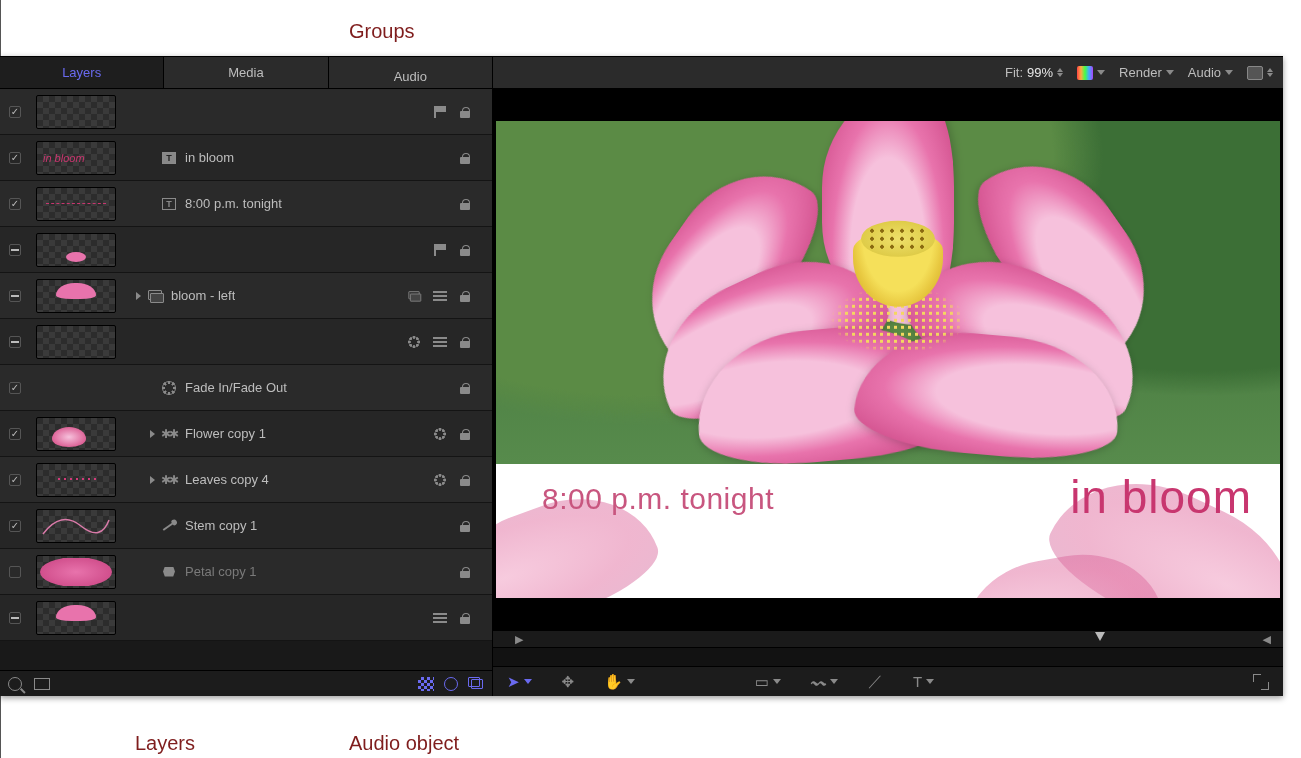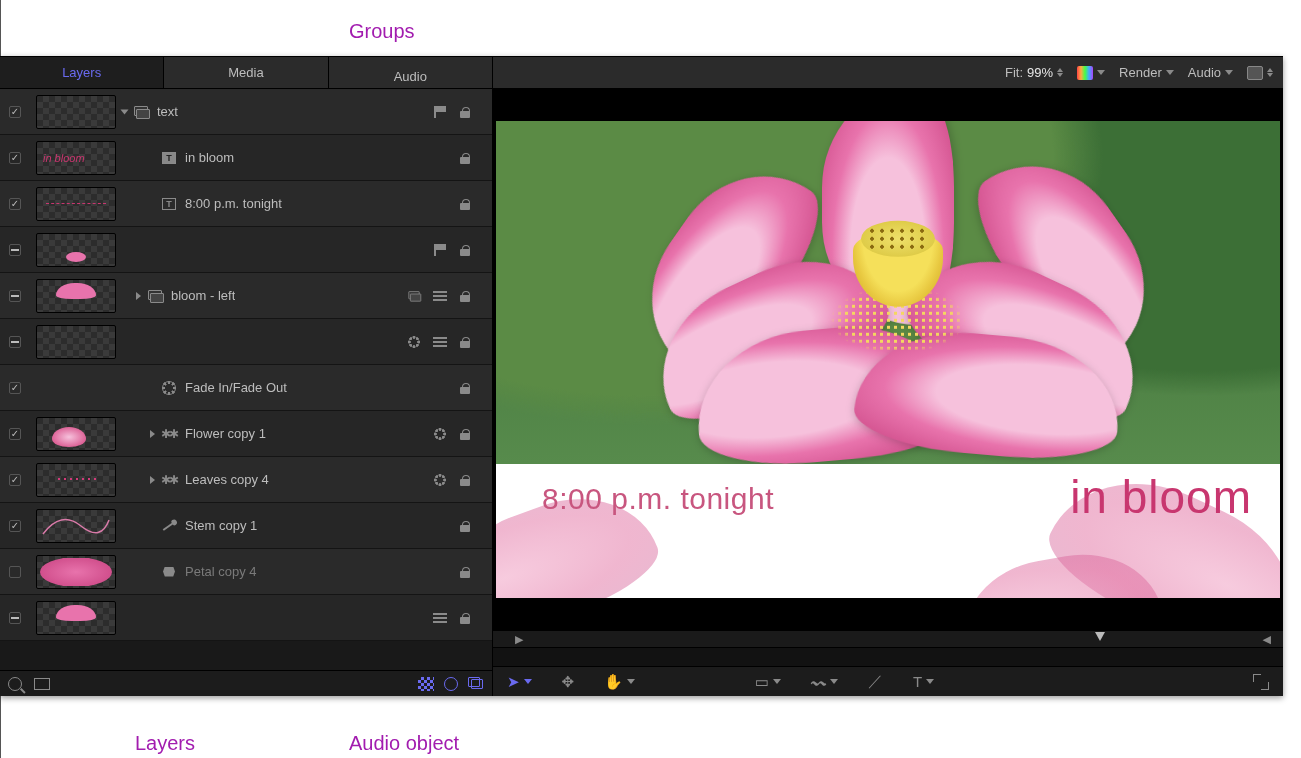--- a/index.html
+++ b/index.html
@@ -141,21 +141,21 @@
   .tool-footer{height:30px;background:#1c1c1c;border-top:1px solid #000;display:flex;align-items:center;padding:0 14px;gap:30px;}
   .tf-icon{color:var(--icon);font-size:15px;display:flex;align-items:center;gap:4px;}
   .tf-icon.accent{color:var(--accent);}
   .tf-spacer{flex:1;}
   .expand{width:16px;height:16px;position:relative;}
   .expand::before,.expand::after{content:"";position:absolute;width:7px;height:7px;border:1.5px solid var(--icon);}
   .expand::before{left:0;top:0;border-right:none;border-bottom:none;}
   .expand::after{right:0;bottom:0;border-left:none;border-top:none;}
 
   
-  .callout{position:absolute;font-size:20px;color:#a21caf;}
+  .callout{position:absolute;font-size:20px;color:#7f1d1d;}
   .c-groups{left:349px;top:20px;}
   .c-groups-l1{left:346px;top:47px;width:1px;height:260px;background:#555;}
   .c-groups-l2{left:298px;top:220px;width:48px;height:1px;background:#555;}
   .c-groups-l3{left:298px;top:358px;width:48px;height:1px;background:#555;}
   .c-layers{left:135px;top:732px;}
   .c-layers-l1{left:132px;top:400px;width:1px;height:330px;background:#555;}
   .c-layers-l2{left:132px;top:402px;width:22px;height:1px;background:#555;}
   .c-layers-l3{left:132px;top:448px;width:22px;height:1px;background:#555;}
   .c-effect{left:349px;top:732px;}
   .c-effect-l1{left:363px;top:488px;width:1px;height:242px;background:#555;}
@@ -185,27 +185,20 @@
         <div class="tab active">Layers</div>
         <div class="tab">Media</div>
         <div class="tab">Audio</div>
       </div>
       <div class="layer-list" id="layer-list">
           <div class="row">
             <div class="chk">
               <span class="box on"></span>
             </div>
             <div class="thumb"></div>
-            <div class="tree">
-              <span class="disclosure open"></span>
-              <span class="type-icon">
-                <span class="stack-icon"></span>
-              </span>
-              <span class="label">text</span>
-            </div>
             <div class="right">
               <span class="mini-icon">
                 <span class="flag-icon"></span>
               </span>
               <span class="lock"></span>
             </div>
           </div>
           <div class="row">
             <div class="chk">
               <span class="box on"></span>
@@ -403,21 +396,21 @@
                 <div style="width:72px;height:30px;background:radial-gradient(ellipse,#e873ac,#c7407f);border-radius:50%;"></div>
               </div>
             </div>
             <div class="tree">
               <span class="indent"></span>
               <span class="indent"></span>
               <span style="width:11px"></span>
               <span class="type-icon">
                 <span class="shape-icon"></span>
               </span>
-              <span class="label dim">Petal copy 4</span>
+              <span class="label dim">Petal copy 1</span>
             </div>
             <div class="right">
               <span class="lock"></span>
             </div>
           </div>
           <div class="row">
             <div class="chk">
               <span class="box dash"></span>
             </div>
             <div class="thumb">

